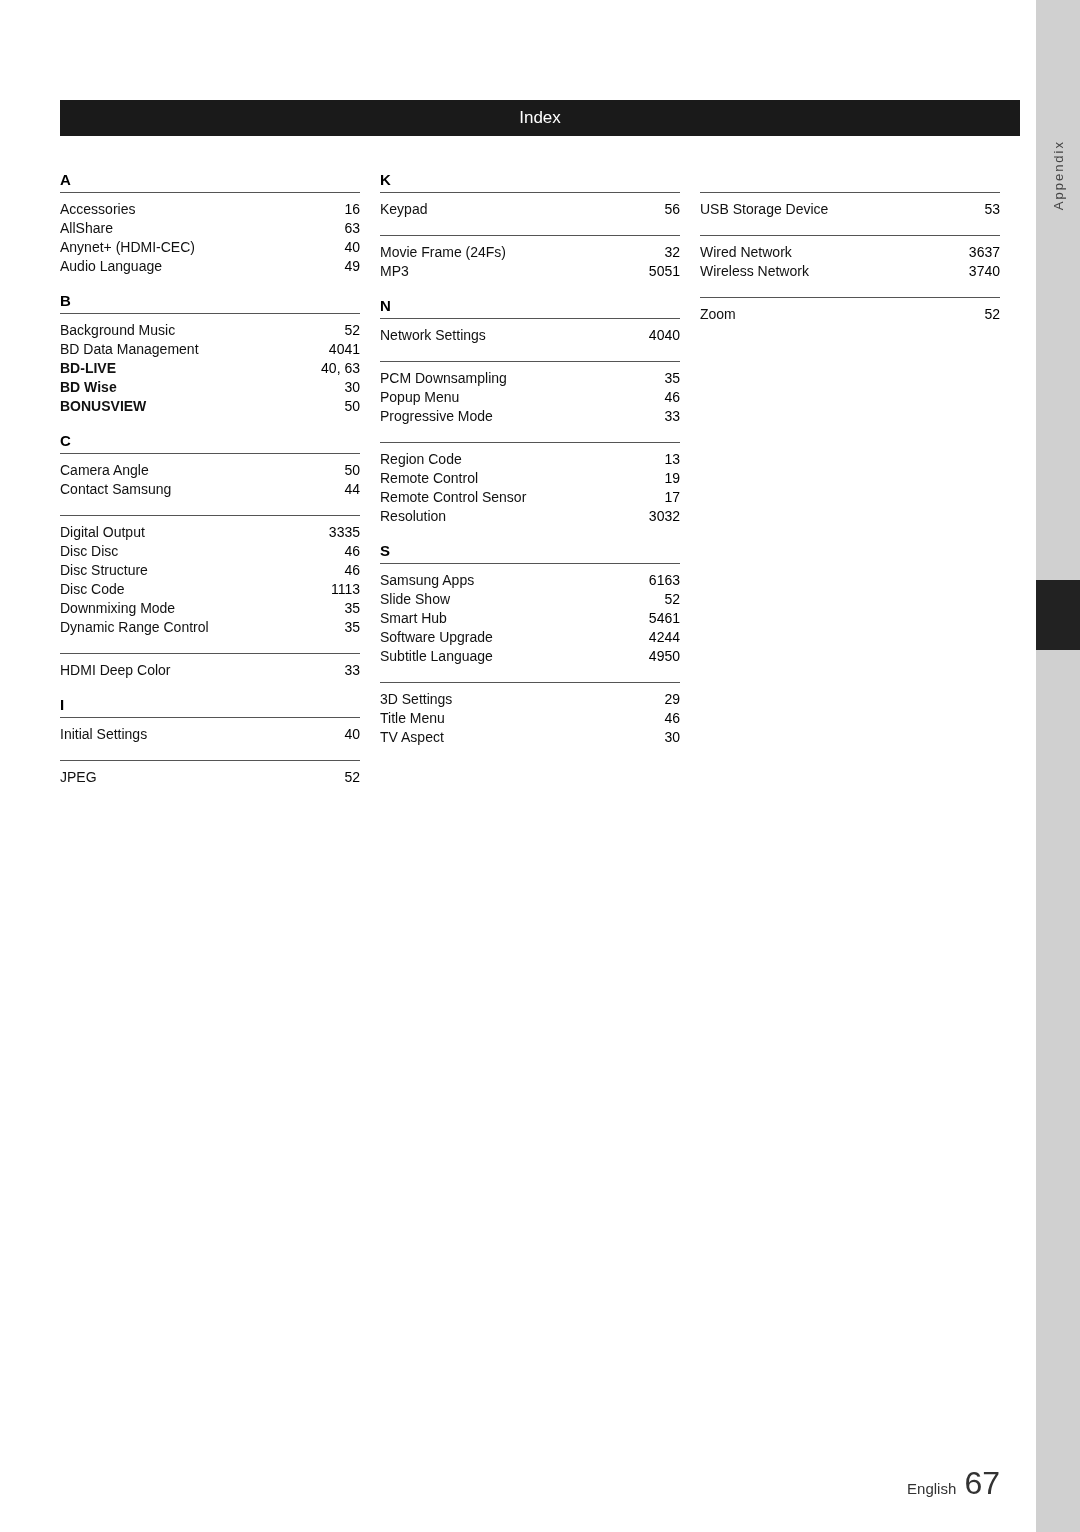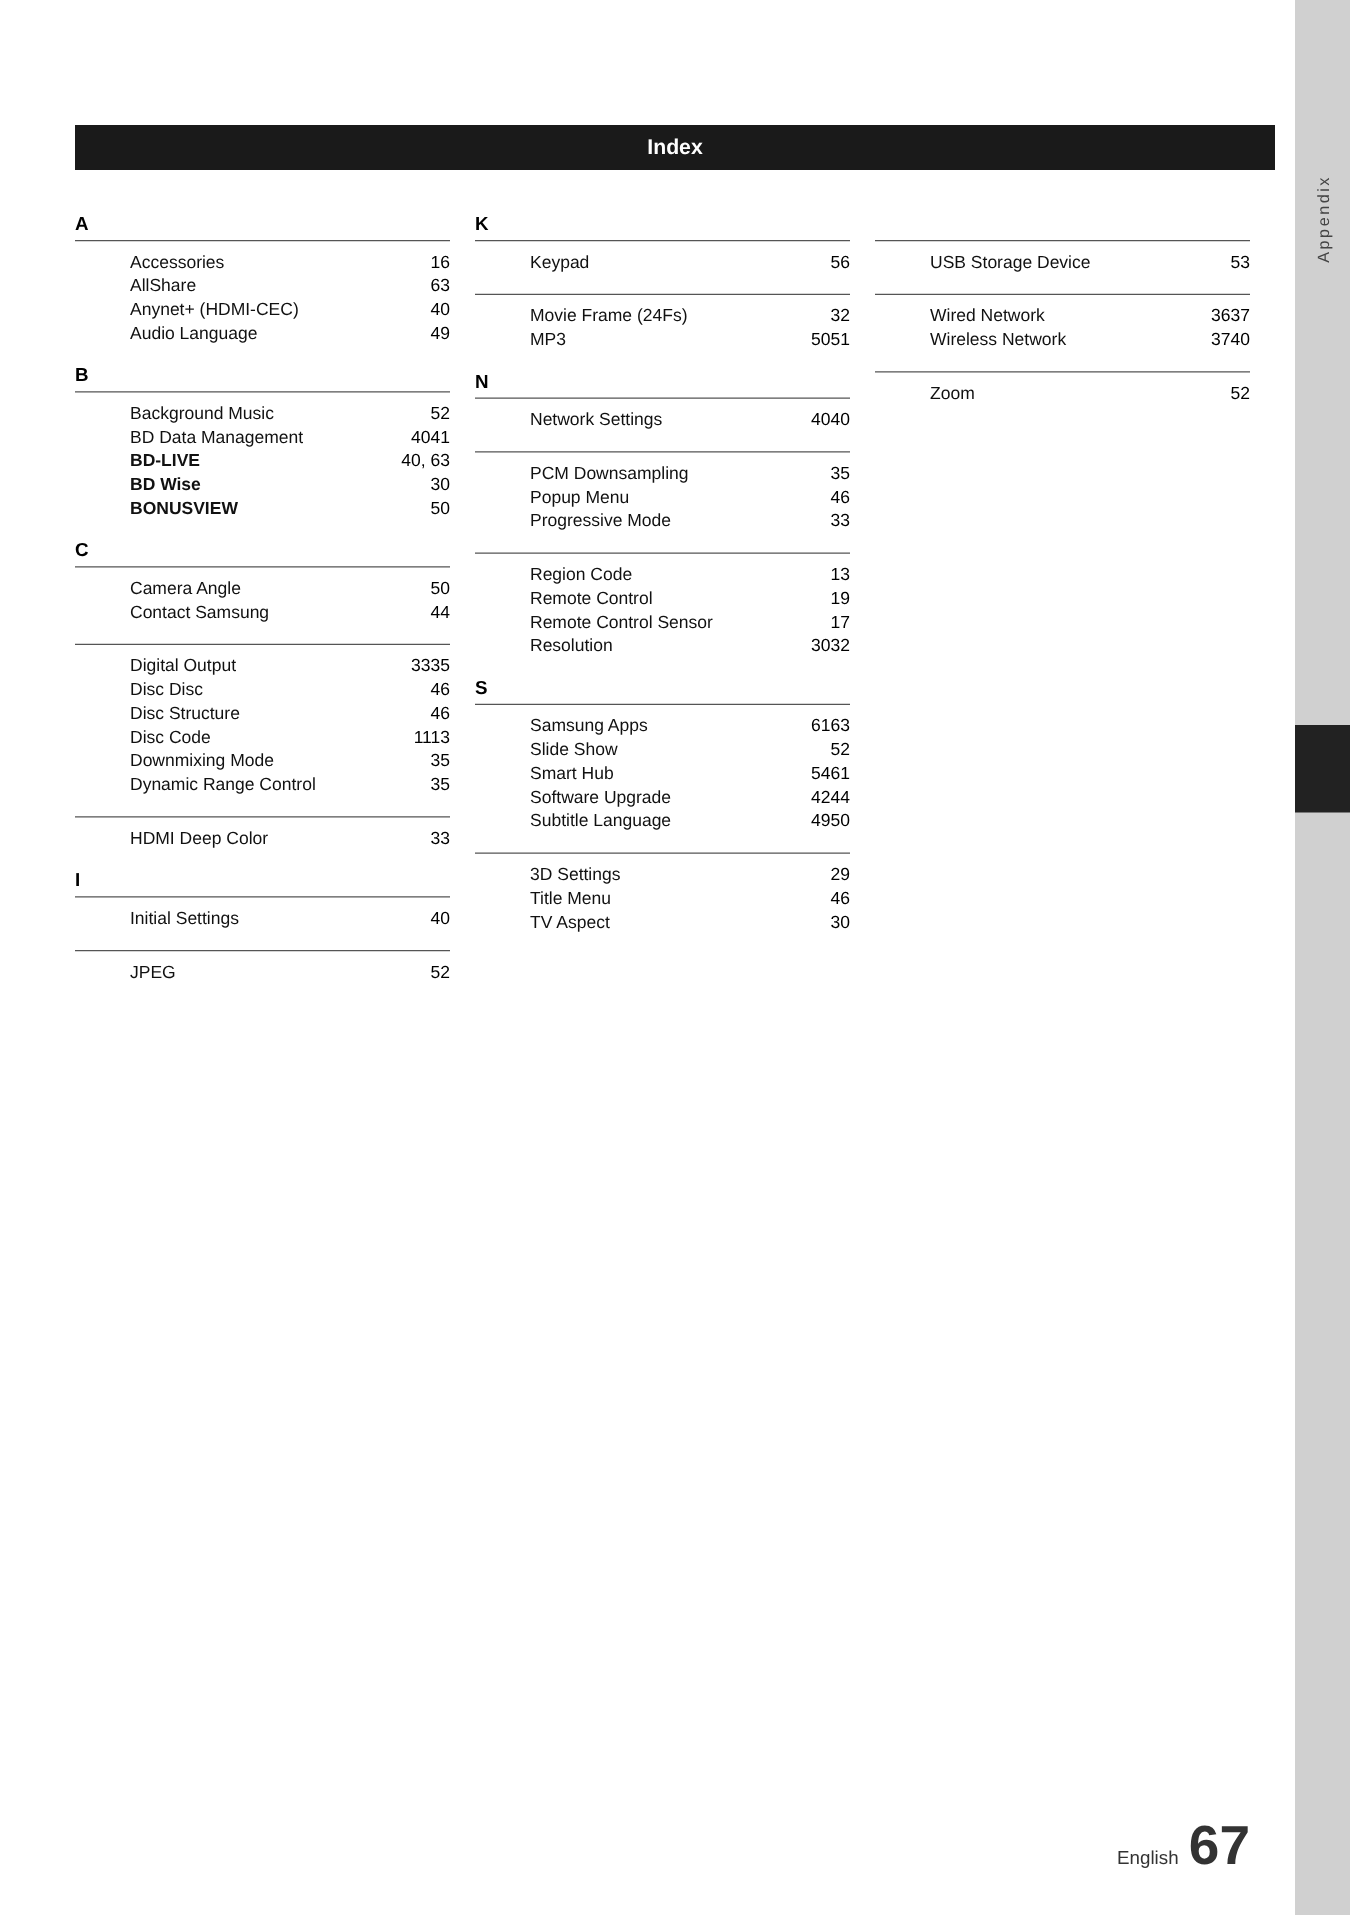--- a/index.html
+++ b/index.html
@@ -28,21 +28,21 @@
       width: 960px;
     }
 
     
     .index-header {
       background: #1a1a1a;
       color: #ffffff;
       text-align: center;
       padding: 8px 0;
       font-size: 17px;
-      font-weight: bold;
+      font-weight: normal;
       margin-bottom: 30px;
       width: 100%;
     }
 
     
     .columns {
       display: flex;
       gap: 0;
       width: 100%;
     }
@@ -69,21 +69,20 @@
       display: flex;
       justify-content: space-between;
       align-items: baseline;
       margin-bottom: 3px;
       font-size: 14px;
     }
 
     .entry-name {
       font-weight: normal;
       color: #111;
-      margin-left: 44px;
     }
 
     .entry-name.bold {
       font-weight: bold;
     }
 
     .entry-page {
       color: #000000;
       white-space: nowrap;
       margin-left: 5px;
@@ -101,22 +100,22 @@
       font-size: 15px;
       color: #333;
     }
 
     .footer-english {
       display: inline;
       font-size: 15px;
     }
 
     .footer-number {
-      font-size: 44px;
-      font-weight: bold;
+      font-size: 32px;
+      font-weight: normal;
       margin-left: 4px;
     }
 
     .appendix-sidebar {
       position: absolute;
       right: 0;
       top: 0;
       width: 44px;
       height: 1532px;
       background: #d0d0d0;

